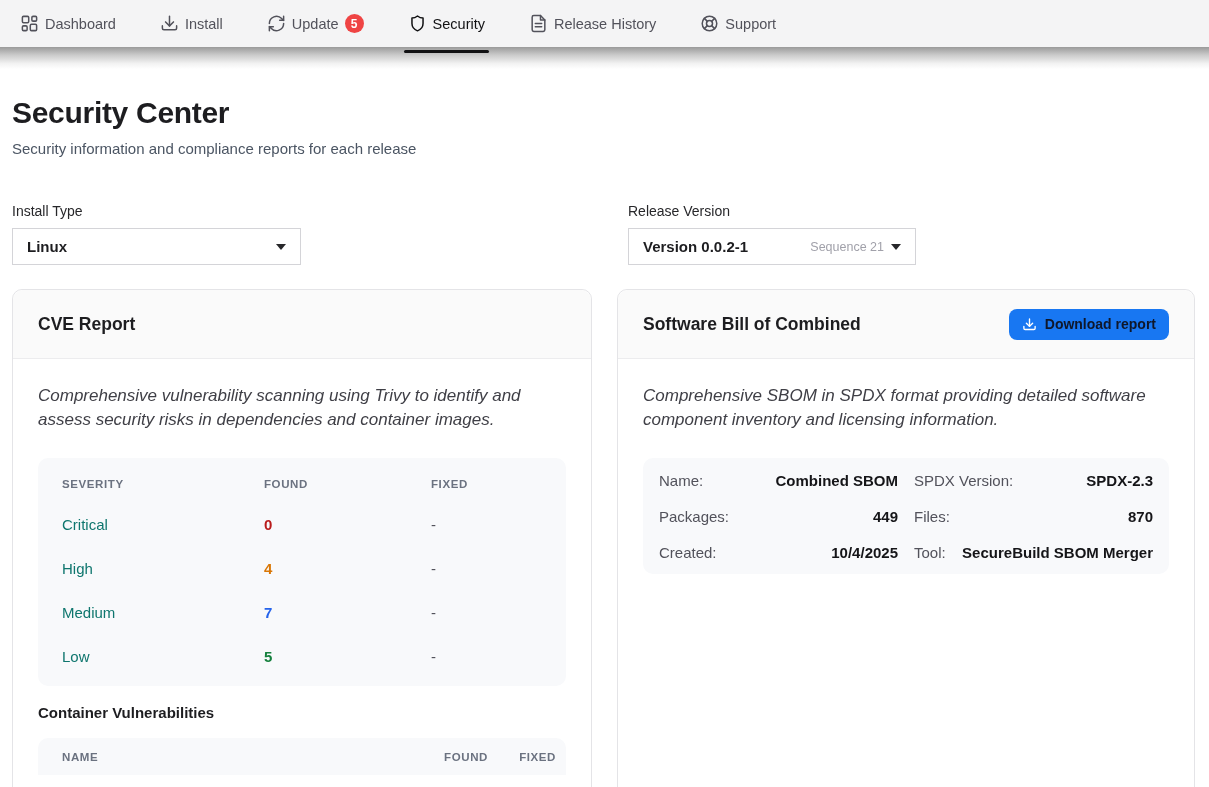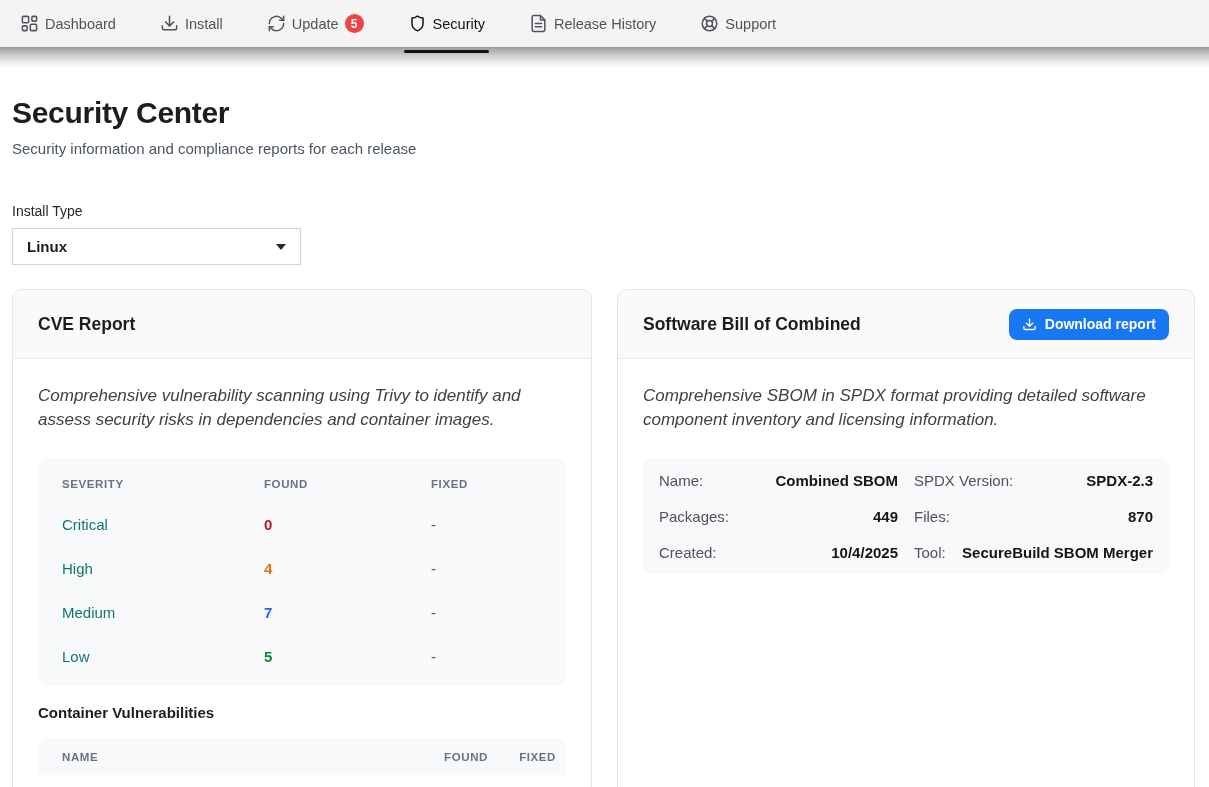--- a/index.html
+++ b/index.html
@@ -66,21 +66,21 @@
 
   
   .cv-title { margin-top: 18px; font-size: 15px; font-weight: 700; color: #1d1d20; }
   .cv-table { margin-top: 17px; background: #f8f9fb; border-radius: 10px 10px 0 0; }
   .cv-head { display: grid; grid-template-columns: 1fr 80px 68px; align-items: center;
     height: 37px; padding: 0 10px 0 24px; }
   .cv-head .right { text-align: right; }
 
   
   .download-btn { display: flex; align-items: center; gap: 8px; border: none;
-    color: #ffffff; font-size: 14px; font-weight: 600; height: 31px; padding: 0 13px;
+    color: #0f172a; font-size: 14px; font-weight: 600; height: 31px; padding: 0 13px;
     border-radius: 8px; cursor: pointer; font-family: "Liberation Sans", sans-serif; }
   .sbom-panel { background: #f8f9fb; border-radius: 10px; padding: 4px 16px; }
   .sbom-row { display: grid; grid-template-columns: 1fr 1fr; column-gap: 16px;
     height: 36px; align-items: center; }
   .sbom-pair { display: flex; align-items: center; justify-content: space-between;
     font-size: 15px; }
   .sbom-label { color: #52525b; }
   .sbom-value { font-weight: 700; color: #151518; text-align: right; }
 
   svg.lucide { stroke: #52525b; fill: none; stroke-width: 1.9; stroke-linecap: round;
@@ -163,20 +163,30 @@
 
   <h1 class="page-title">Security Center</h1>
   <div class="page-subtitle">Security information and compliance reports for each release</div>
 
   <div class="filters">
     <div>
       <div class="filter-label">Install Type</div>
       <div class="select">
         <span class="select-value">Linux</span>
         <span class="caret"></span>
+      </div>
+    </div>
+    <div>
+      <div class="filter-label">Release Version</div>
+      <div class="select wide">
+        <span class="select-value">Version 0.0.2-1</span>
+        <span class="select-right">
+          <span class="select-meta">Sequence 21</span>
+          <span class="caret"></span>
+        </span>
       </div>
     </div>
   </div>
 
   <div class="cards">
 
     <section class="card">
       <div class="card-header">
         <span class="card-title">CVE Report</span>
       </div>

